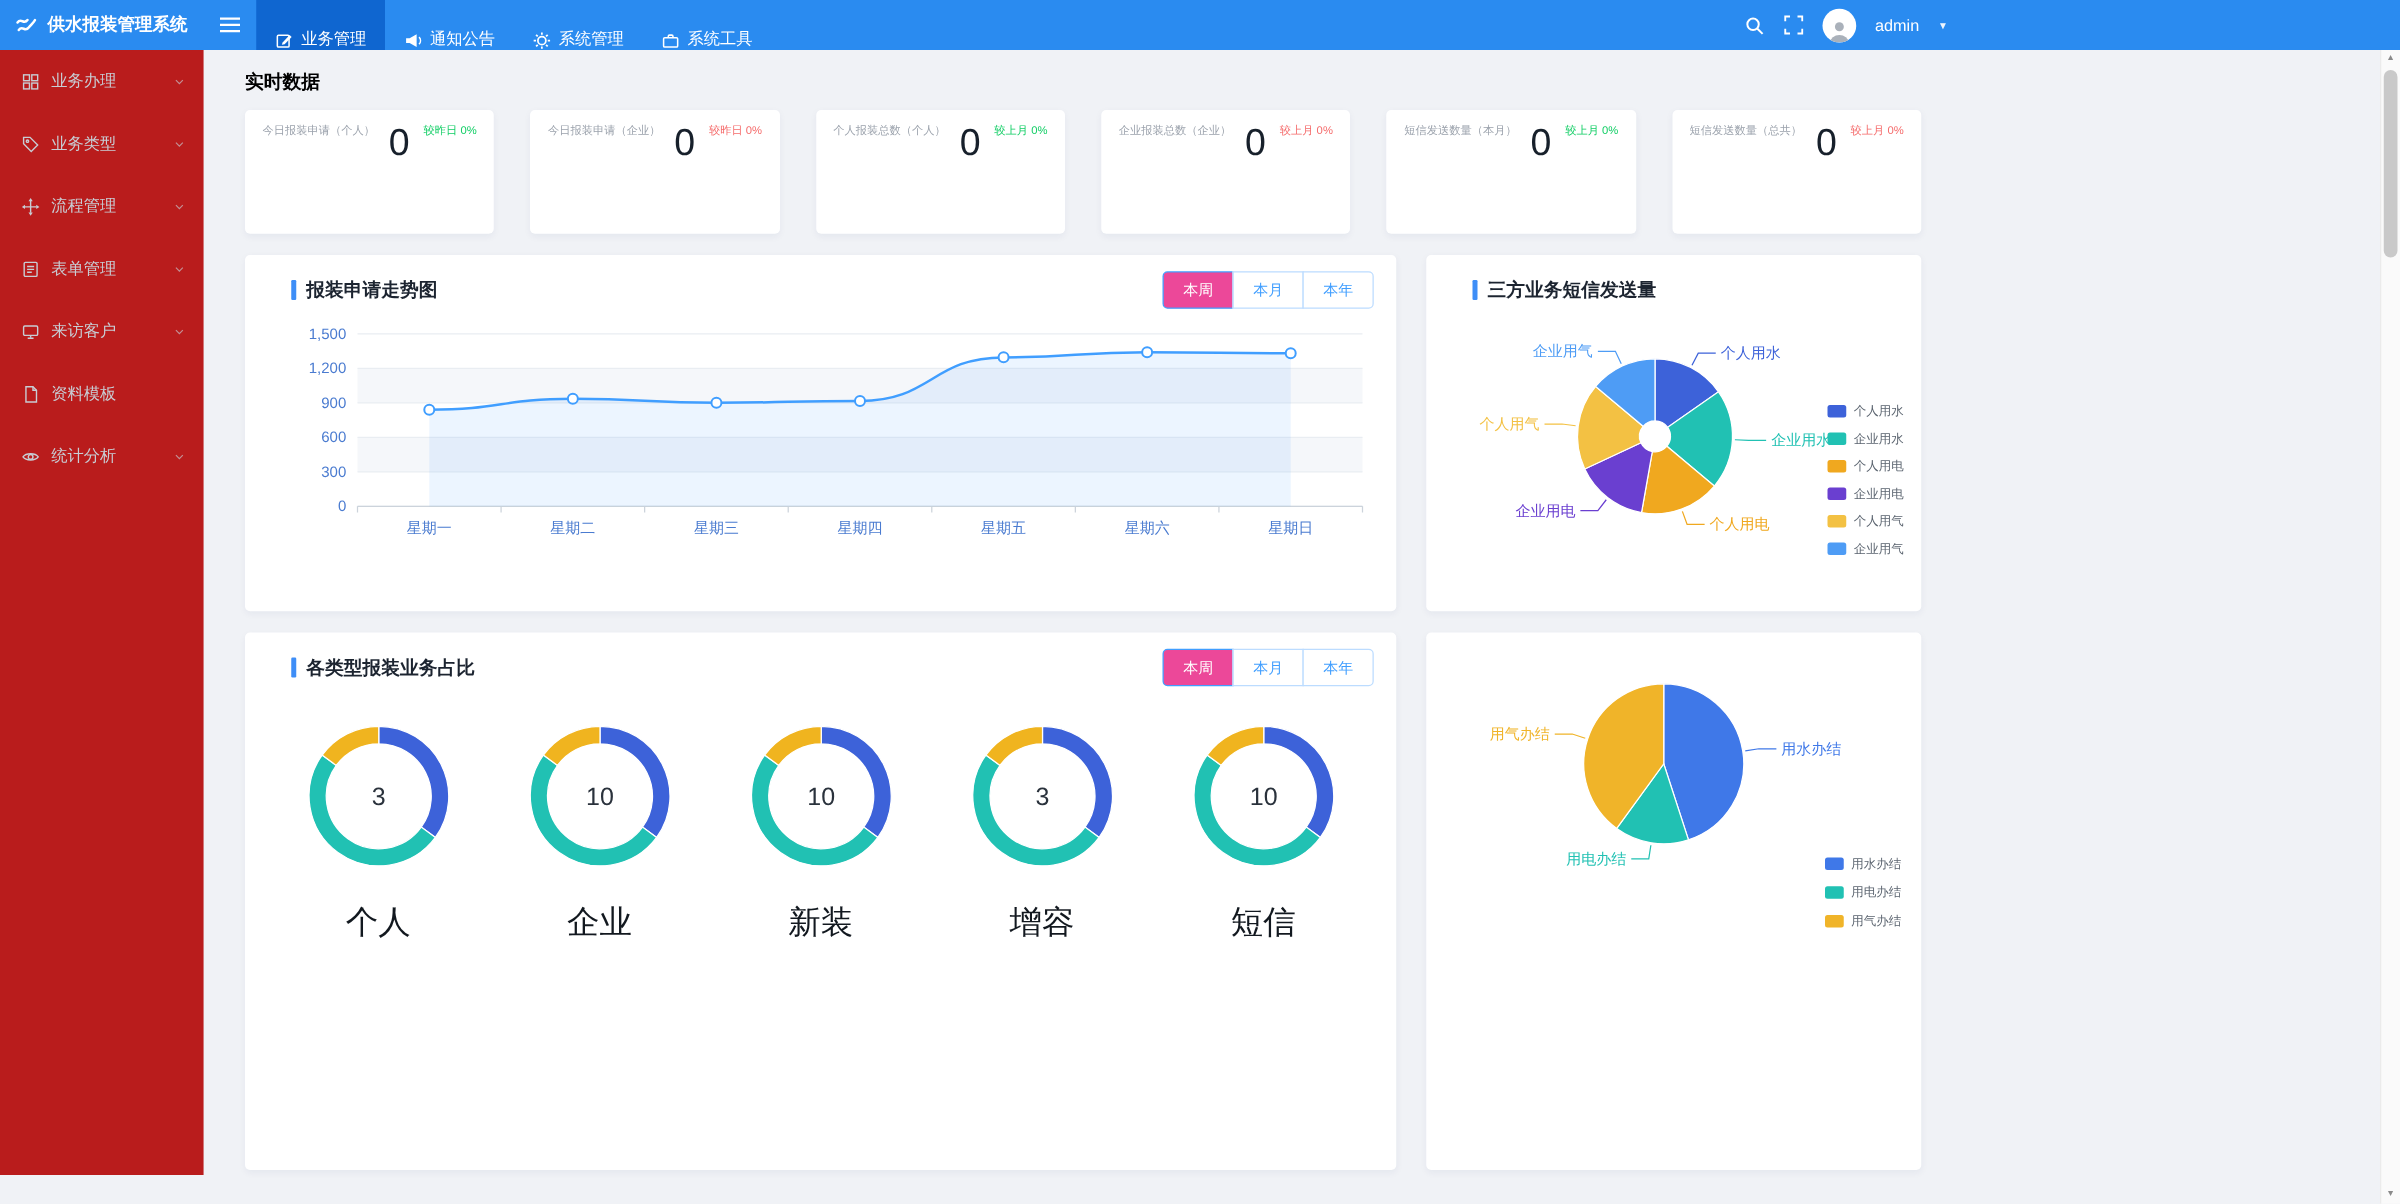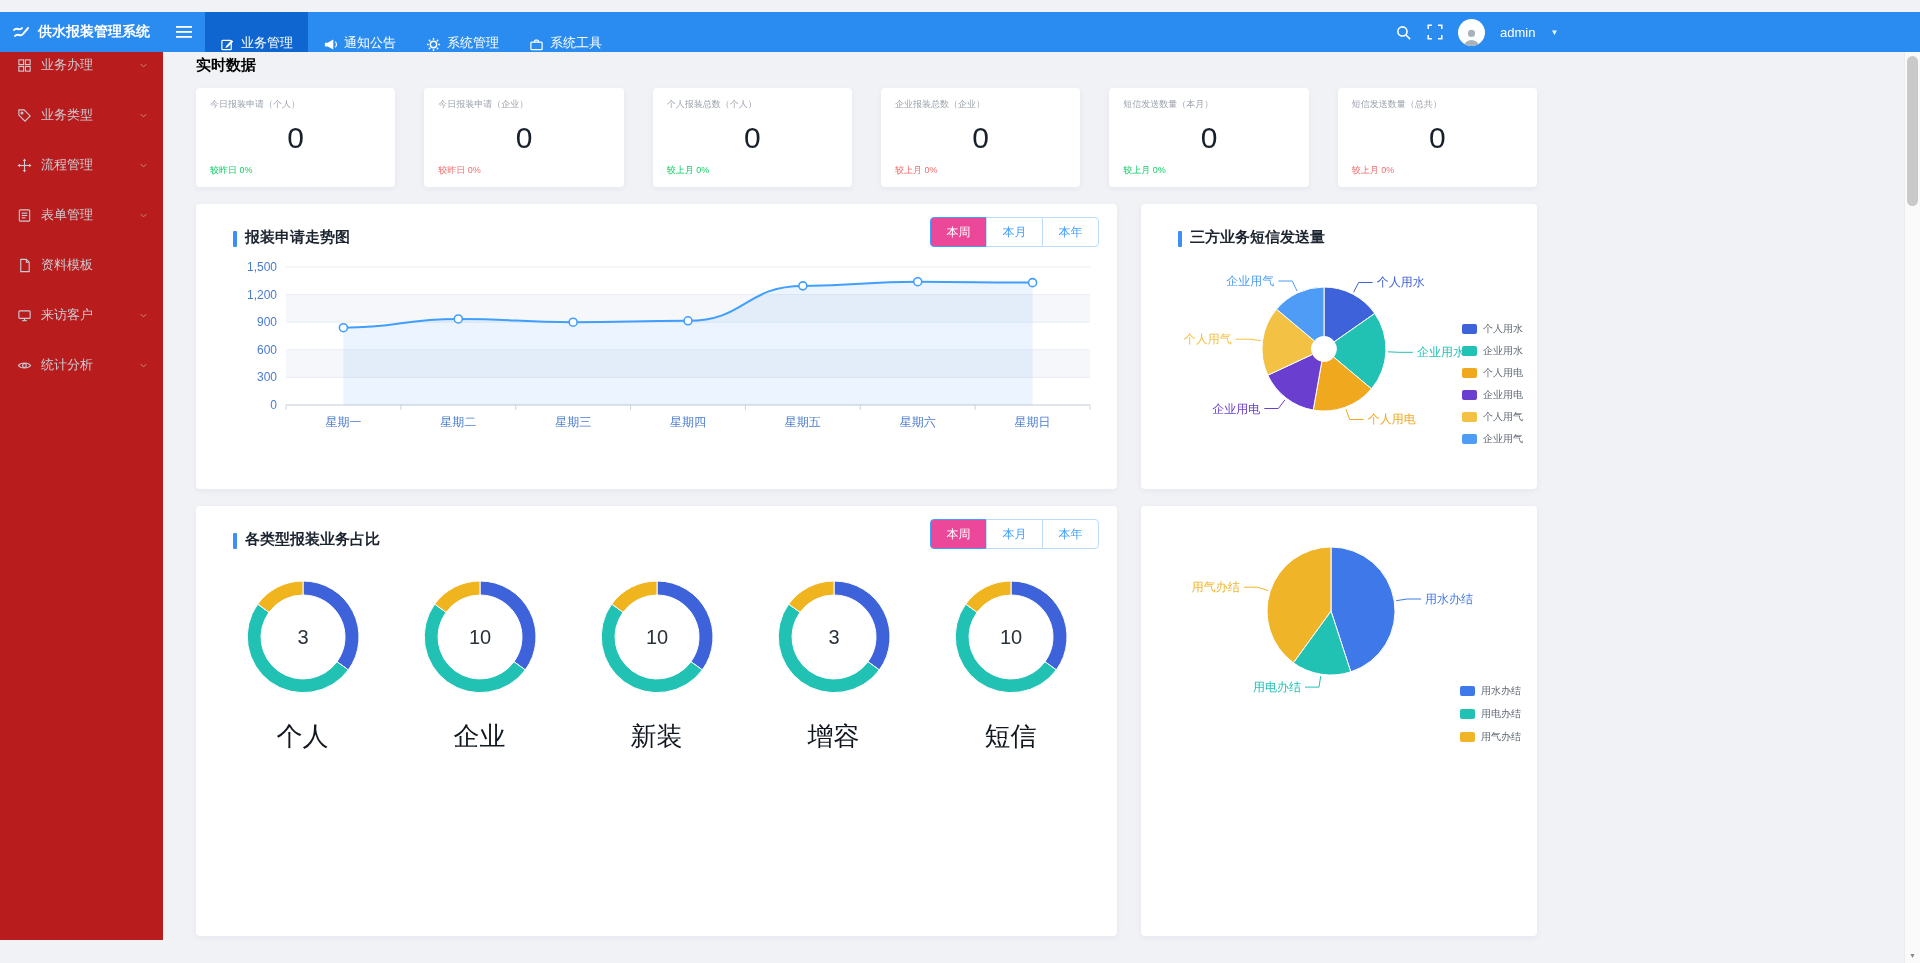--- a/index.html
+++ b/index.html
@@ -1,21 +1,21 @@
 <!DOCTYPE html>
 <html><head>
 <meta charset="utf-8">
 <style>
   * { margin:0; padding:0; }
   html,body { width:1920px; height:963px; overflow:hidden; font-family:"Liberation Sans",sans-serif; background:#f0f2f6; }
   [data-interactable="true"] { cursor:pointer; }
   svg text { font-family:"Liberation Sans",sans-serif; }
 
   
-  .topbar { position:absolute; top:12px; left:0; width:1920px; height:40px; background:#2a8bf0; color:#fff; display:flex; align-items:stretch; z-index:5; }
+  .topbar { position:absolute; top:0; left:0; width:1920px; height:40px; background:#2a8bf0; color:#fff; display:flex; align-items:stretch; z-index:5; }
   .logo { display:flex; align-items:center; gap:7px; width:163px; box-sizing:border-box; padding-left:11px; font-weight:700; font-size:14px; }
   .hamburger { width:42px; display:flex; align-items:center; justify-content:center; }
   .topnav { display:flex; align-items:stretch; }
   .nav-item { display:flex; align-items:flex-end; gap:6px; padding:0 15px; font-size:13px; }
   .nav-item.active { background:#0f66d0; }
   .top-right { position:absolute; left:1395px; top:0; height:40px; display:flex; align-items:center; gap:15px; }
   .avatar { width:27px; height:27px; border-radius:50%; background:#fff; display:flex; align-items:flex-end; justify-content:center; overflow:hidden; }
   .username { font-size:13px; }
   .caret { font-size:8px; opacity:.92; }
 
@@ -26,32 +26,32 @@
 
   
   .main { position:absolute; left:163px; top:40px; width:1742px; height:923px; background:#f0f2f6; overflow:hidden; }
   .tagbar { height:33px; background:#fbfcfd; border-bottom:1px solid #e8eaee; display:flex; align-items:center; padding-left:17px; box-sizing:border-box; }
   .tag { display:inline-flex; align-items:center; gap:5px; background:#409eff; color:#fff; font-size:12px; padding:3px 8px; line-height:1; }
   .tag-dot { width:7px; height:7px; background:#fff; border-radius:50%; }
   .content { padding:10px 0 0 33px; width:1341px; }
   .section-title { font-size:15px; font-weight:700; color:#000000; margin:6px 0 13px; }
 
   .cards { display:flex; gap:29px; width:1341px; }
-  .card { flex:1; height:99px; background:#fff; border-radius:4px; box-shadow:0 2px 6px rgba(15,35,95,.05); padding:10px 14px; box-sizing:border-box; display:flex; flex-direction:column; justify-content:space-between; }
+  .card { flex:1; height:99px; background:#fff; border-radius:4px; box-shadow:0 2px 6px rgba(15,35,95,.05); padding:10px 14px; box-sizing:border-box; display:flex; flex-direction:row; justify-content:space-between; }
   .card-label { font-size:9px; color:#9ba2ac; }
   .card-value { font-size:30px; color:#17202b; text-align:center; }
   .card-delta { font-size:9px; }
 
   .row { display:flex; gap:24px; margin-top:17px; width:1341px; }
   .panel { background:#fff; border-radius:4px; box-shadow:0 2px 6px rgba(15,35,95,.05); padding:13px 18px; box-sizing:border-box; position:relative; }
   .panel-trend { width:921px; height:285px; }
   .panel-sms { width:396px; height:285px; }
   .panel-ratio { width:921px; height:430px; }
   .panel-callback { width:396px; height:430px; }
-  .panel-head { display:flex; align-items:flex-end; height:30px;padding-left:19px; }
+  .panel-head { display:flex; align-items:center; height:30px;padding-left:19px; }
   .accent { width:4px; height:16px; background:#3e8ef7; border-radius:1px; margin-right:8px; }
   .panel-title { font-size:15px; font-weight:700; color:#1c2430; }
   .btn-group { margin-left:auto; display:flex; }
   .btn { width:57px; height:30px; font-size:12px; font-family:inherit; color:#409eff; background:#fff; border:1px solid #bcdcff; margin-left:-1px; }
   .btn:first-child { border-radius:4px 0 0 4px; margin-left:0; }
   .btn:last-child { border-radius:0 4px 4px 0; }
   .btn.active { background:#ec4899; color:#fff; border-color:#409eff; }
 
   .trend-svg { display:block; margin-top:8px; }
   .donut-row { display:flex; justify-content:space-around; margin-top:28px; }
@@ -191,35 +191,35 @@
         <line x1="5" y1="8" x2="11" y2="8"></line>
         <line x1="5" y1="10.5" x2="9" y2="10.5"></line>
     </svg>
     <span data-interactable="false">表单管理</span>
     <svg class="chev" data-interactable="false" width="11" height="11" viewBox="0 0 16 16">
         <path d="M4 6 L8 10 L12 6" fill="none" stroke="currentColor" stroke-width="1.4"></path>
       </svg>
   </div>
   <div class="side-item" data-interactable="true">
     <svg data-interactable="false" width="15" height="15" viewBox="0 0 16 16" stroke="currentColor" stroke-width="1.2" fill="none">
-      <path d="M4 1.5 h6 l3 3 V14.5 H4 Z"></path>
-        <path d="M10 1.5 v3 h3"></path>
-    </svg>
-    <span data-interactable="false">资料模板</span>
-  </div>
-  <div class="side-item" data-interactable="true">
-    <svg data-interactable="false" width="15" height="15" viewBox="0 0 16 16" stroke="currentColor" stroke-width="1.2" fill="none">
       <rect x="2" y="3" width="12" height="8" rx="1"></rect>
         <line x1="8" y1="11" x2="8" y2="13"></line>
         <line x1="5.5" y1="13.5" x2="10.5" y2="13.5"></line>
     </svg>
     <span data-interactable="false">来访客户</span>
     <svg class="chev" data-interactable="false" width="11" height="11" viewBox="0 0 16 16">
         <path d="M4 6 L8 10 L12 6" fill="none" stroke="currentColor" stroke-width="1.4"></path>
       </svg>
+  </div>
+  <div class="side-item" data-interactable="true">
+    <svg data-interactable="false" width="15" height="15" viewBox="0 0 16 16" stroke="currentColor" stroke-width="1.2" fill="none">
+      <path d="M4 1.5 h6 l3 3 V14.5 H4 Z"></path>
+        <path d="M10 1.5 v3 h3"></path>
+    </svg>
+    <span data-interactable="false">资料模板</span>
   </div>
   <div class="side-item" data-interactable="true">
     <svg data-interactable="false" width="15" height="15" viewBox="0 0 16 16" stroke="currentColor" stroke-width="1.2" fill="none">
       <path d="M1.5 8 C4 4.5 12 4.5 14.5 8 C12 11.5 4 11.5 1.5 8 Z"></path>
         <circle cx="8" cy="8" r="2"></circle>
     </svg>
     <span data-interactable="false">统计分析</span>
     <svg class="chev" data-interactable="false" width="11" height="11" viewBox="0 0 16 16">
         <path d="M4 6 L8 10 L12 6" fill="none" stroke="currentColor" stroke-width="1.4"></path>
       </svg>

